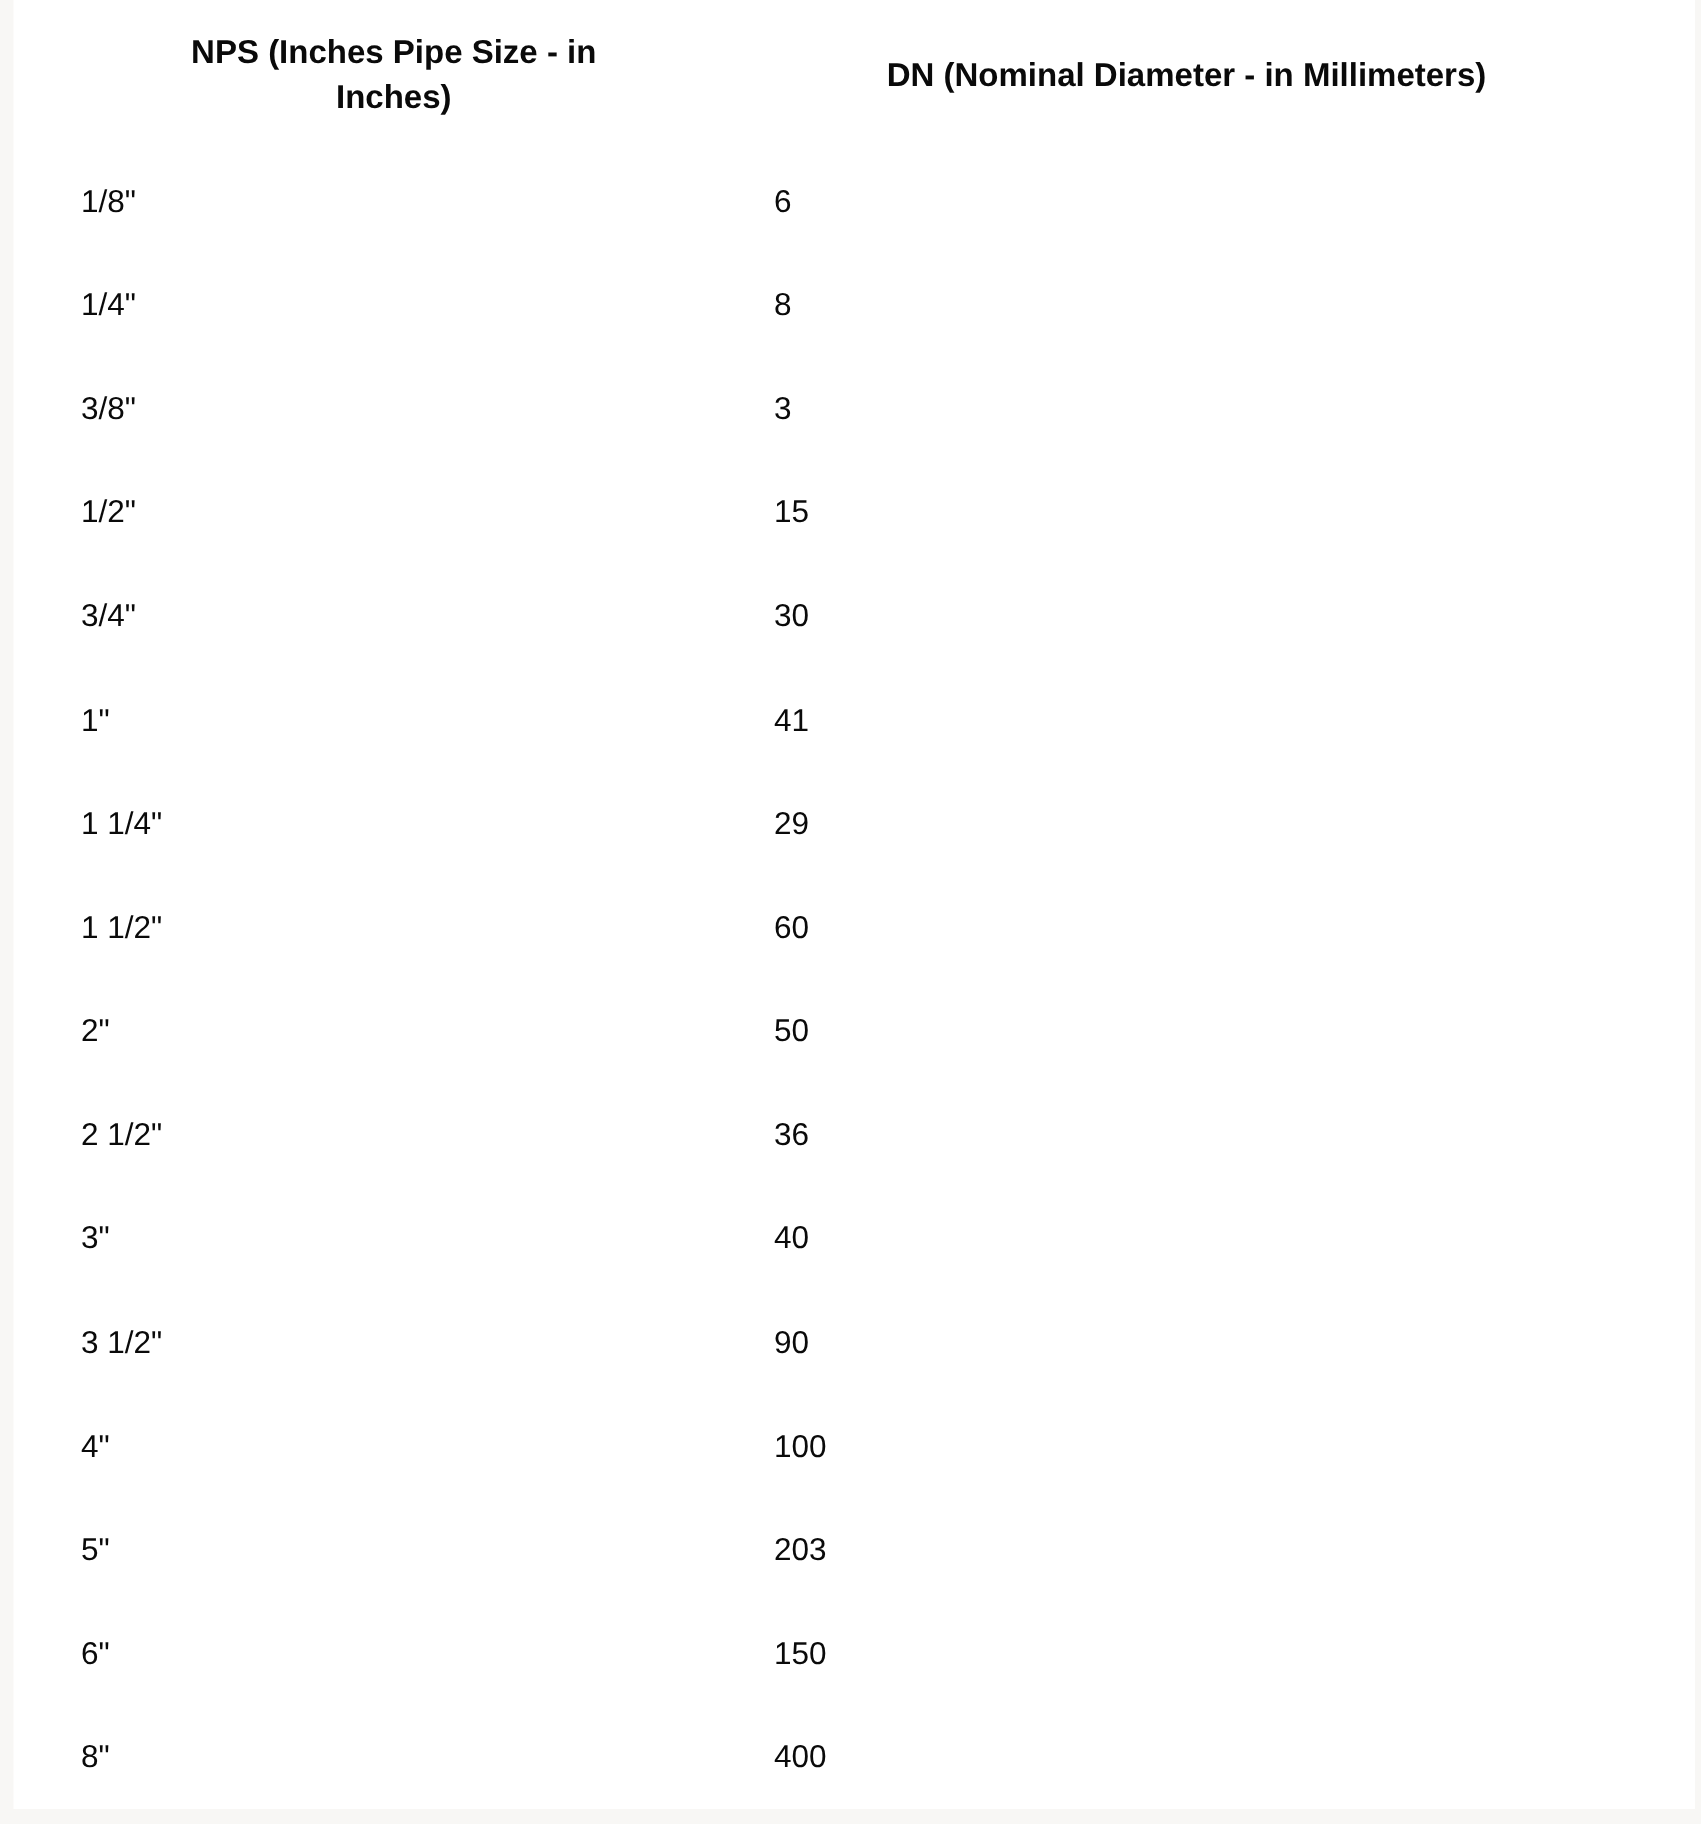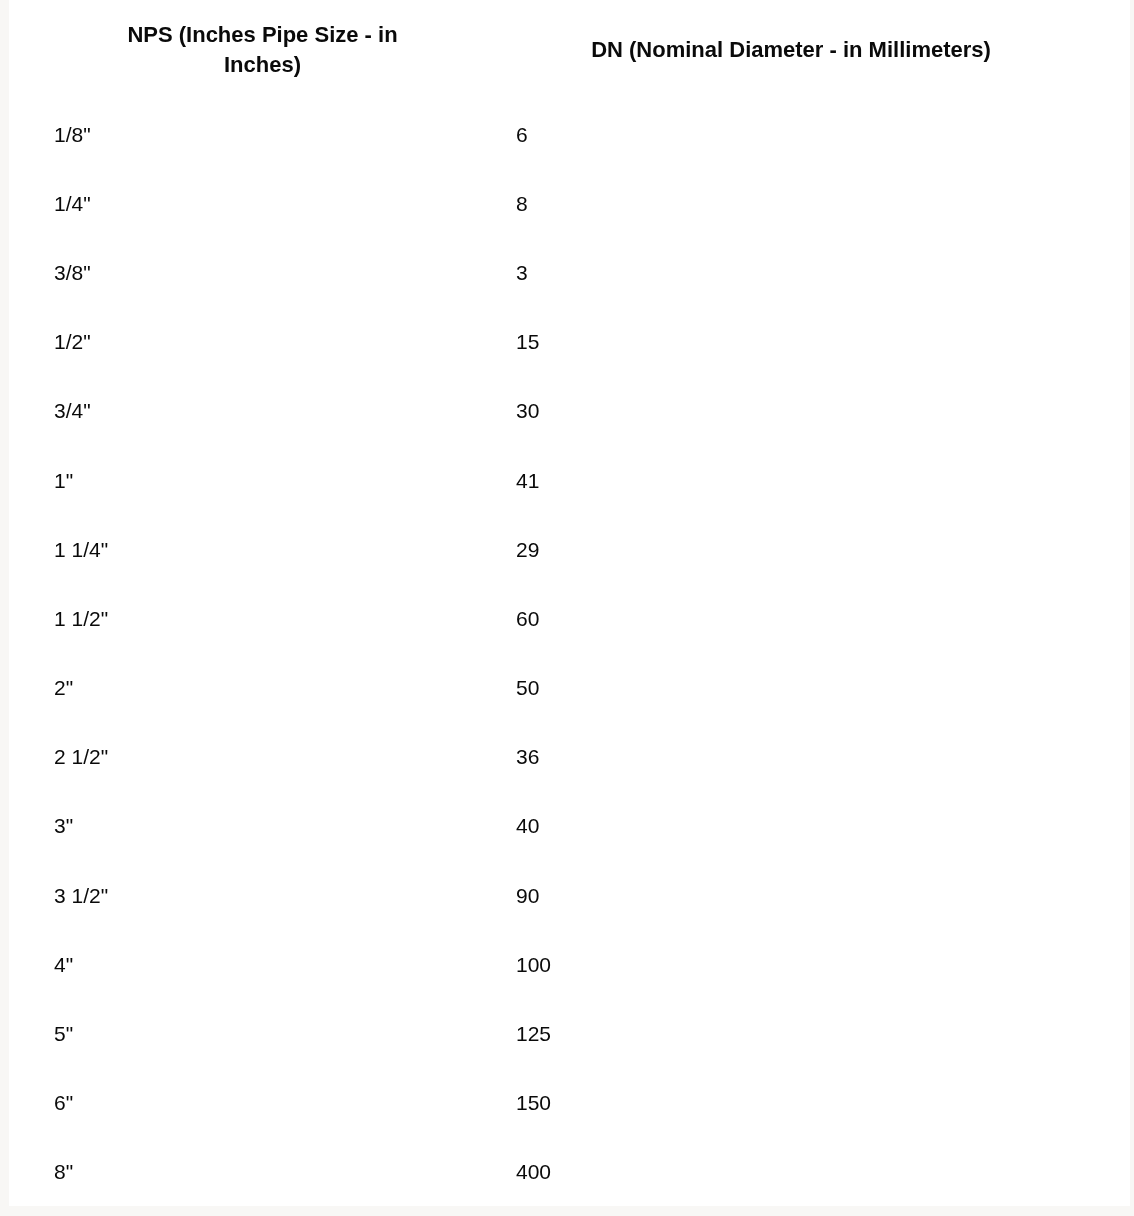--- a/index.html
+++ b/index.html
@@ -120,21 +120,21 @@
       <tr>
         <td class="nps">3 1/2"</td>
         <td class="dn">90</td>
       </tr>
       <tr>
         <td class="nps">4"</td>
         <td class="dn">100</td>
       </tr>
       <tr>
         <td class="nps">5"</td>
-        <td class="dn">125</td>
+        <td class="dn">203</td>
       </tr>
       <tr>
         <td class="nps">6"</td>
         <td class="dn">150</td>
       </tr>
       <tr>
         <td class="nps">8"</td>
         <td class="dn">400</td>
       </tr>
     </tbody>

